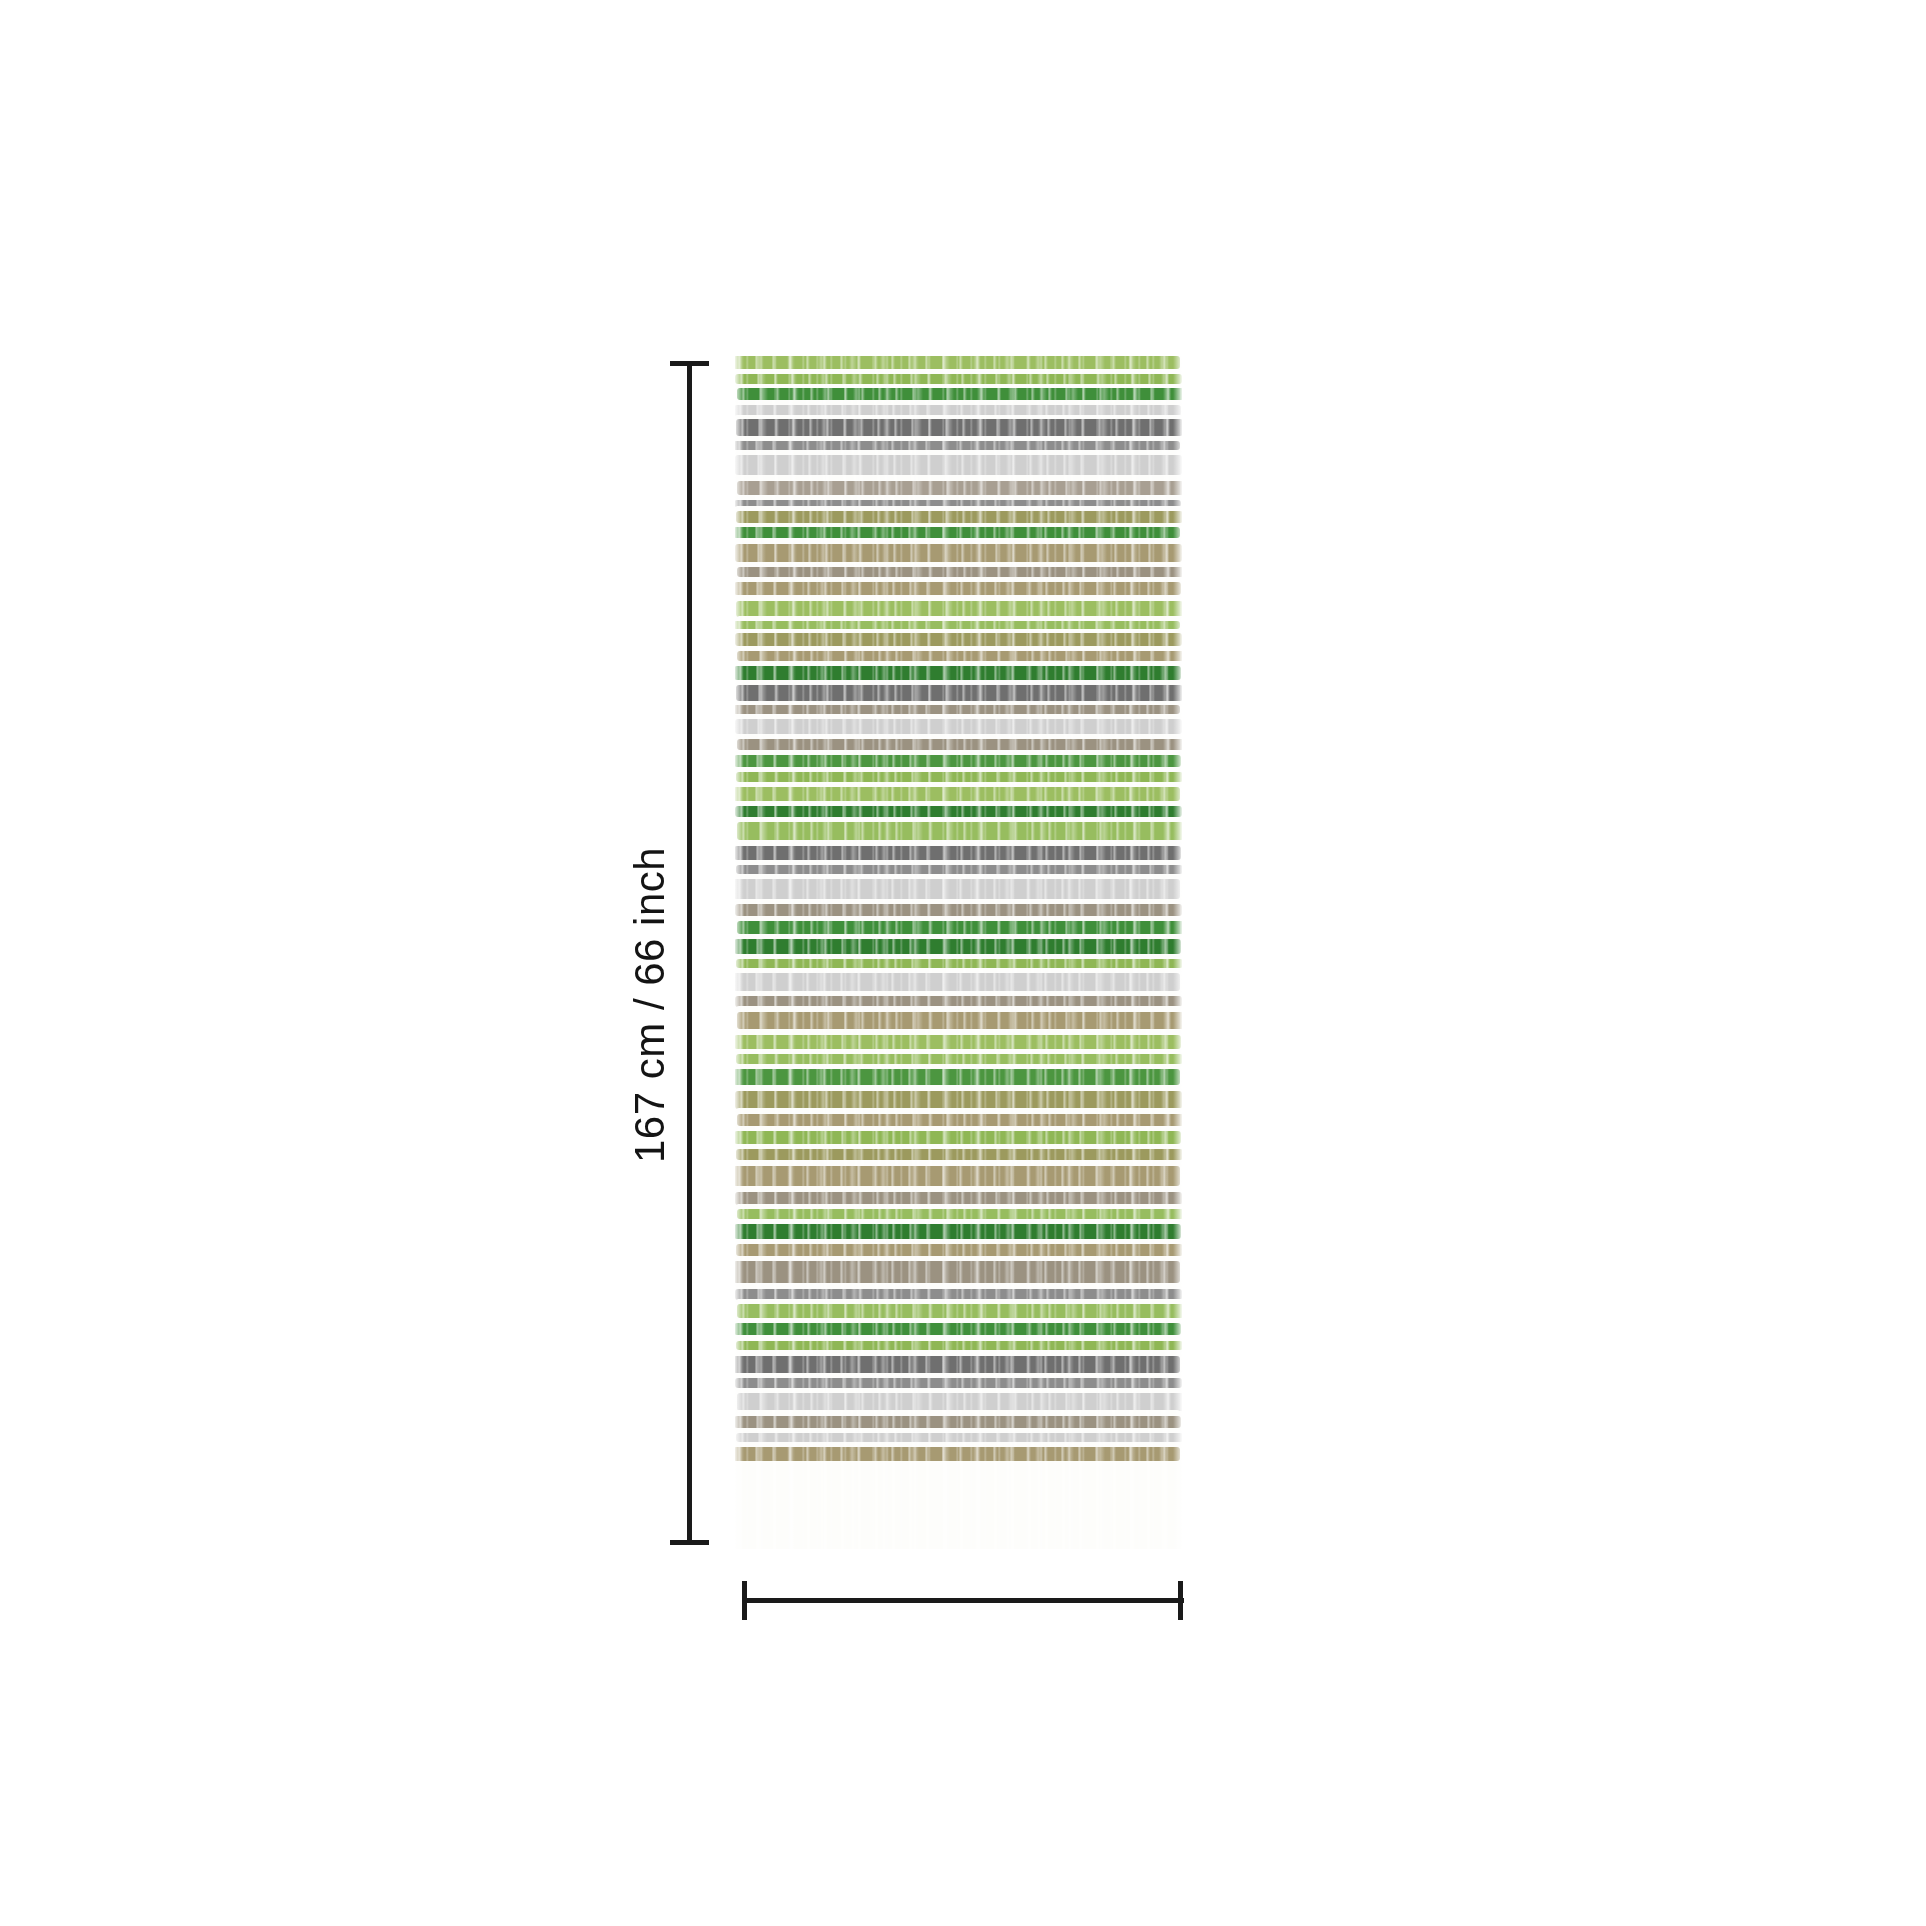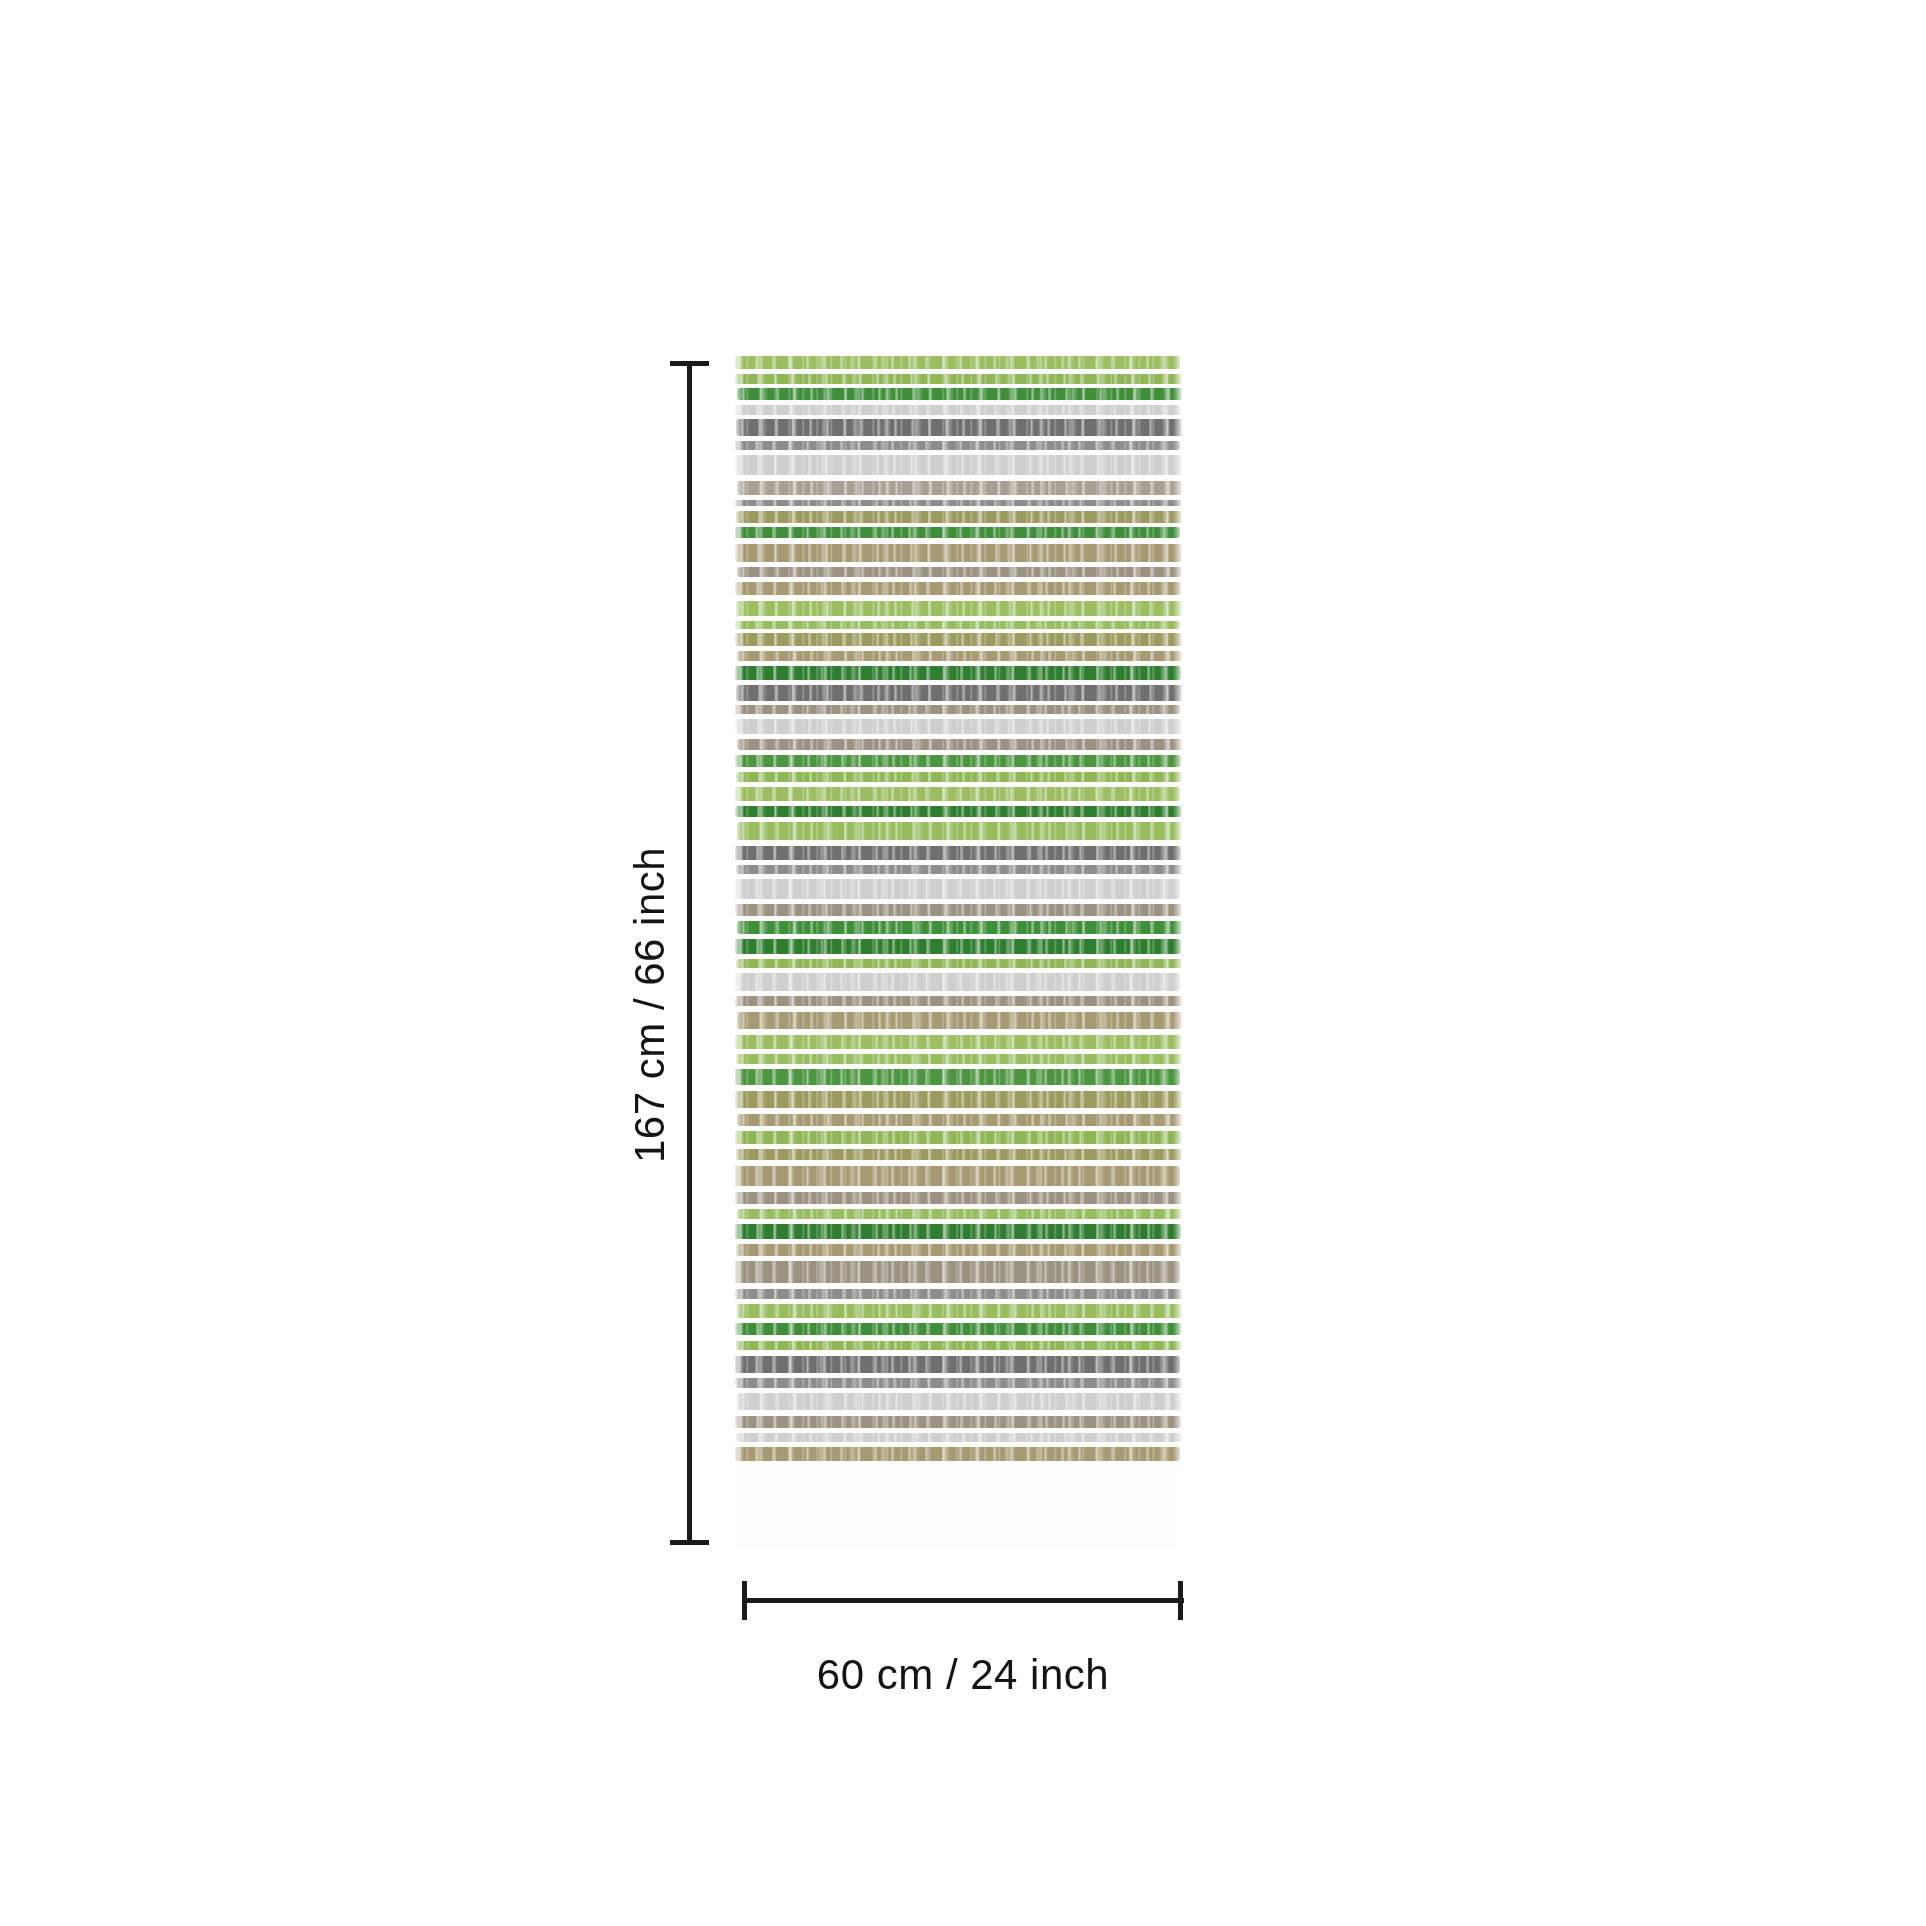--- a/index.html
+++ b/index.html
@@ -525,16 +525,15 @@
   </div>
 
   <div id="v-line" class="dim-line"></div>
   <div id="v-cap-top" class="dim-line"></div>
   <div id="v-cap-bottom" class="dim-line"></div>
   <div id="v-label">167 cm / 66 inch</div>
 
   <div id="h-line" class="dim-line"></div>
   <div id="h-cap-left" class="dim-line"></div>
   <div id="h-cap-right" class="dim-line"></div>
-  <div id="h-label">60 cm / 24 inch</div>
 
 </div>
 
 
 </body></html>

